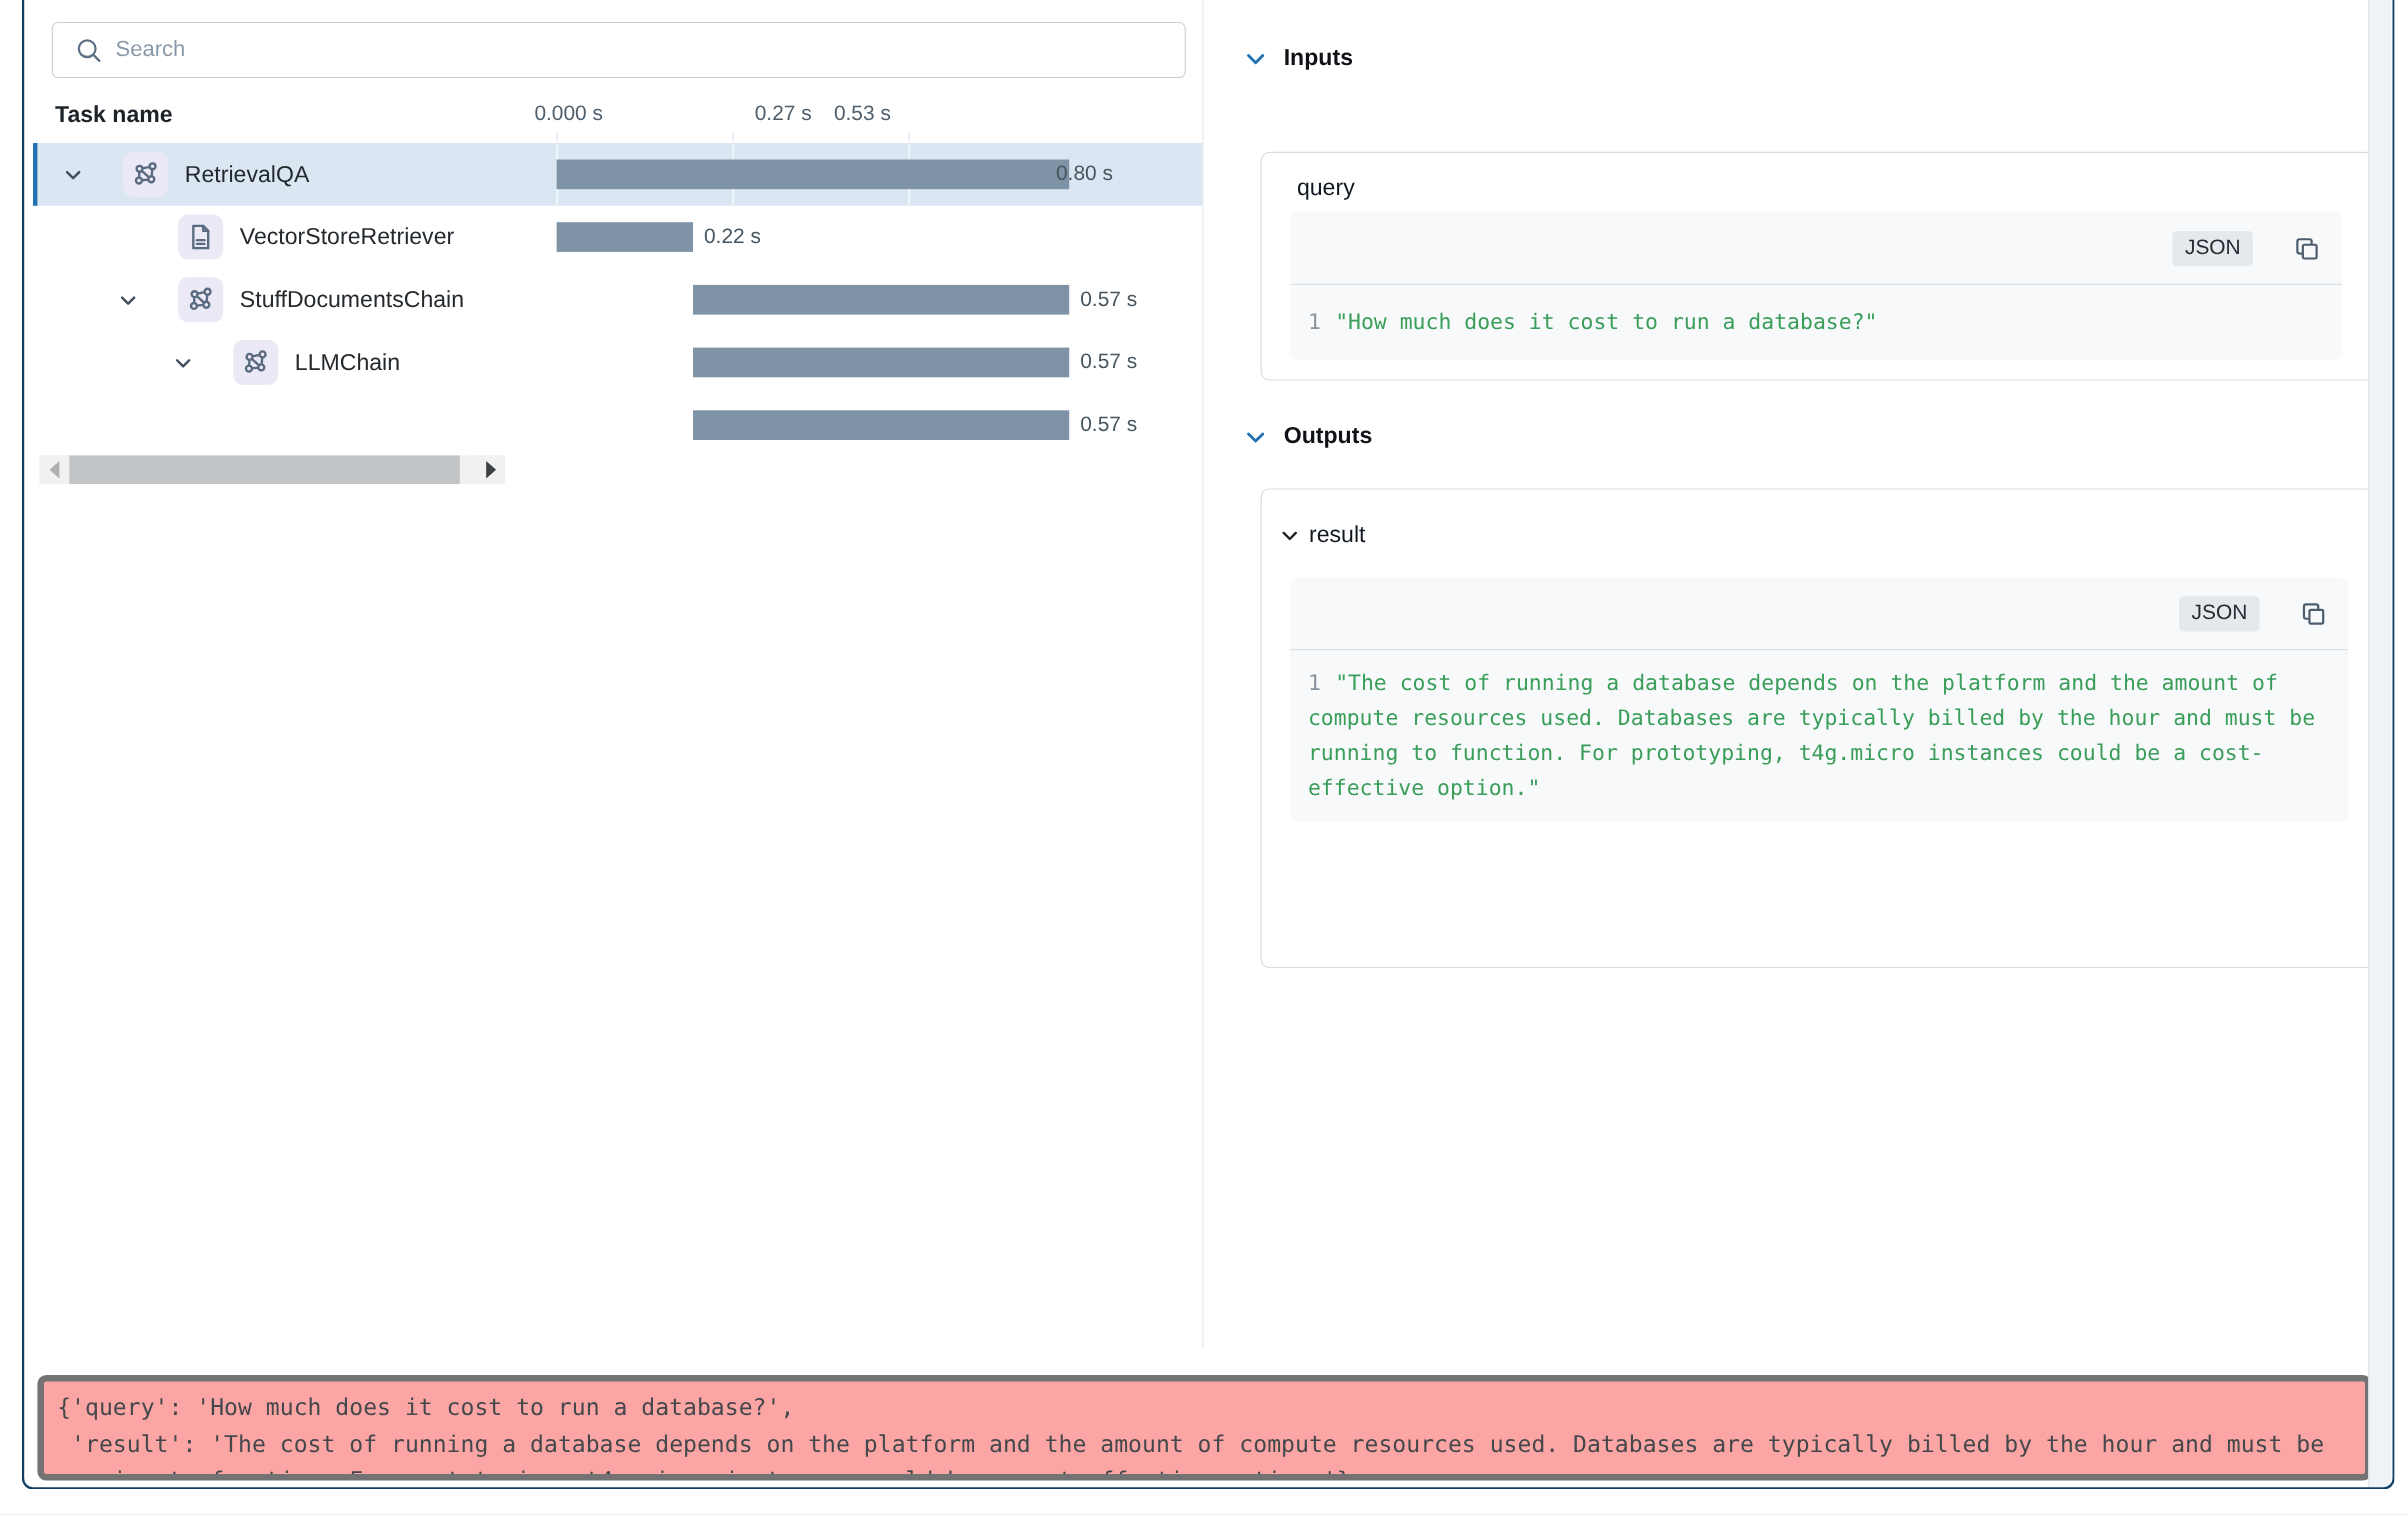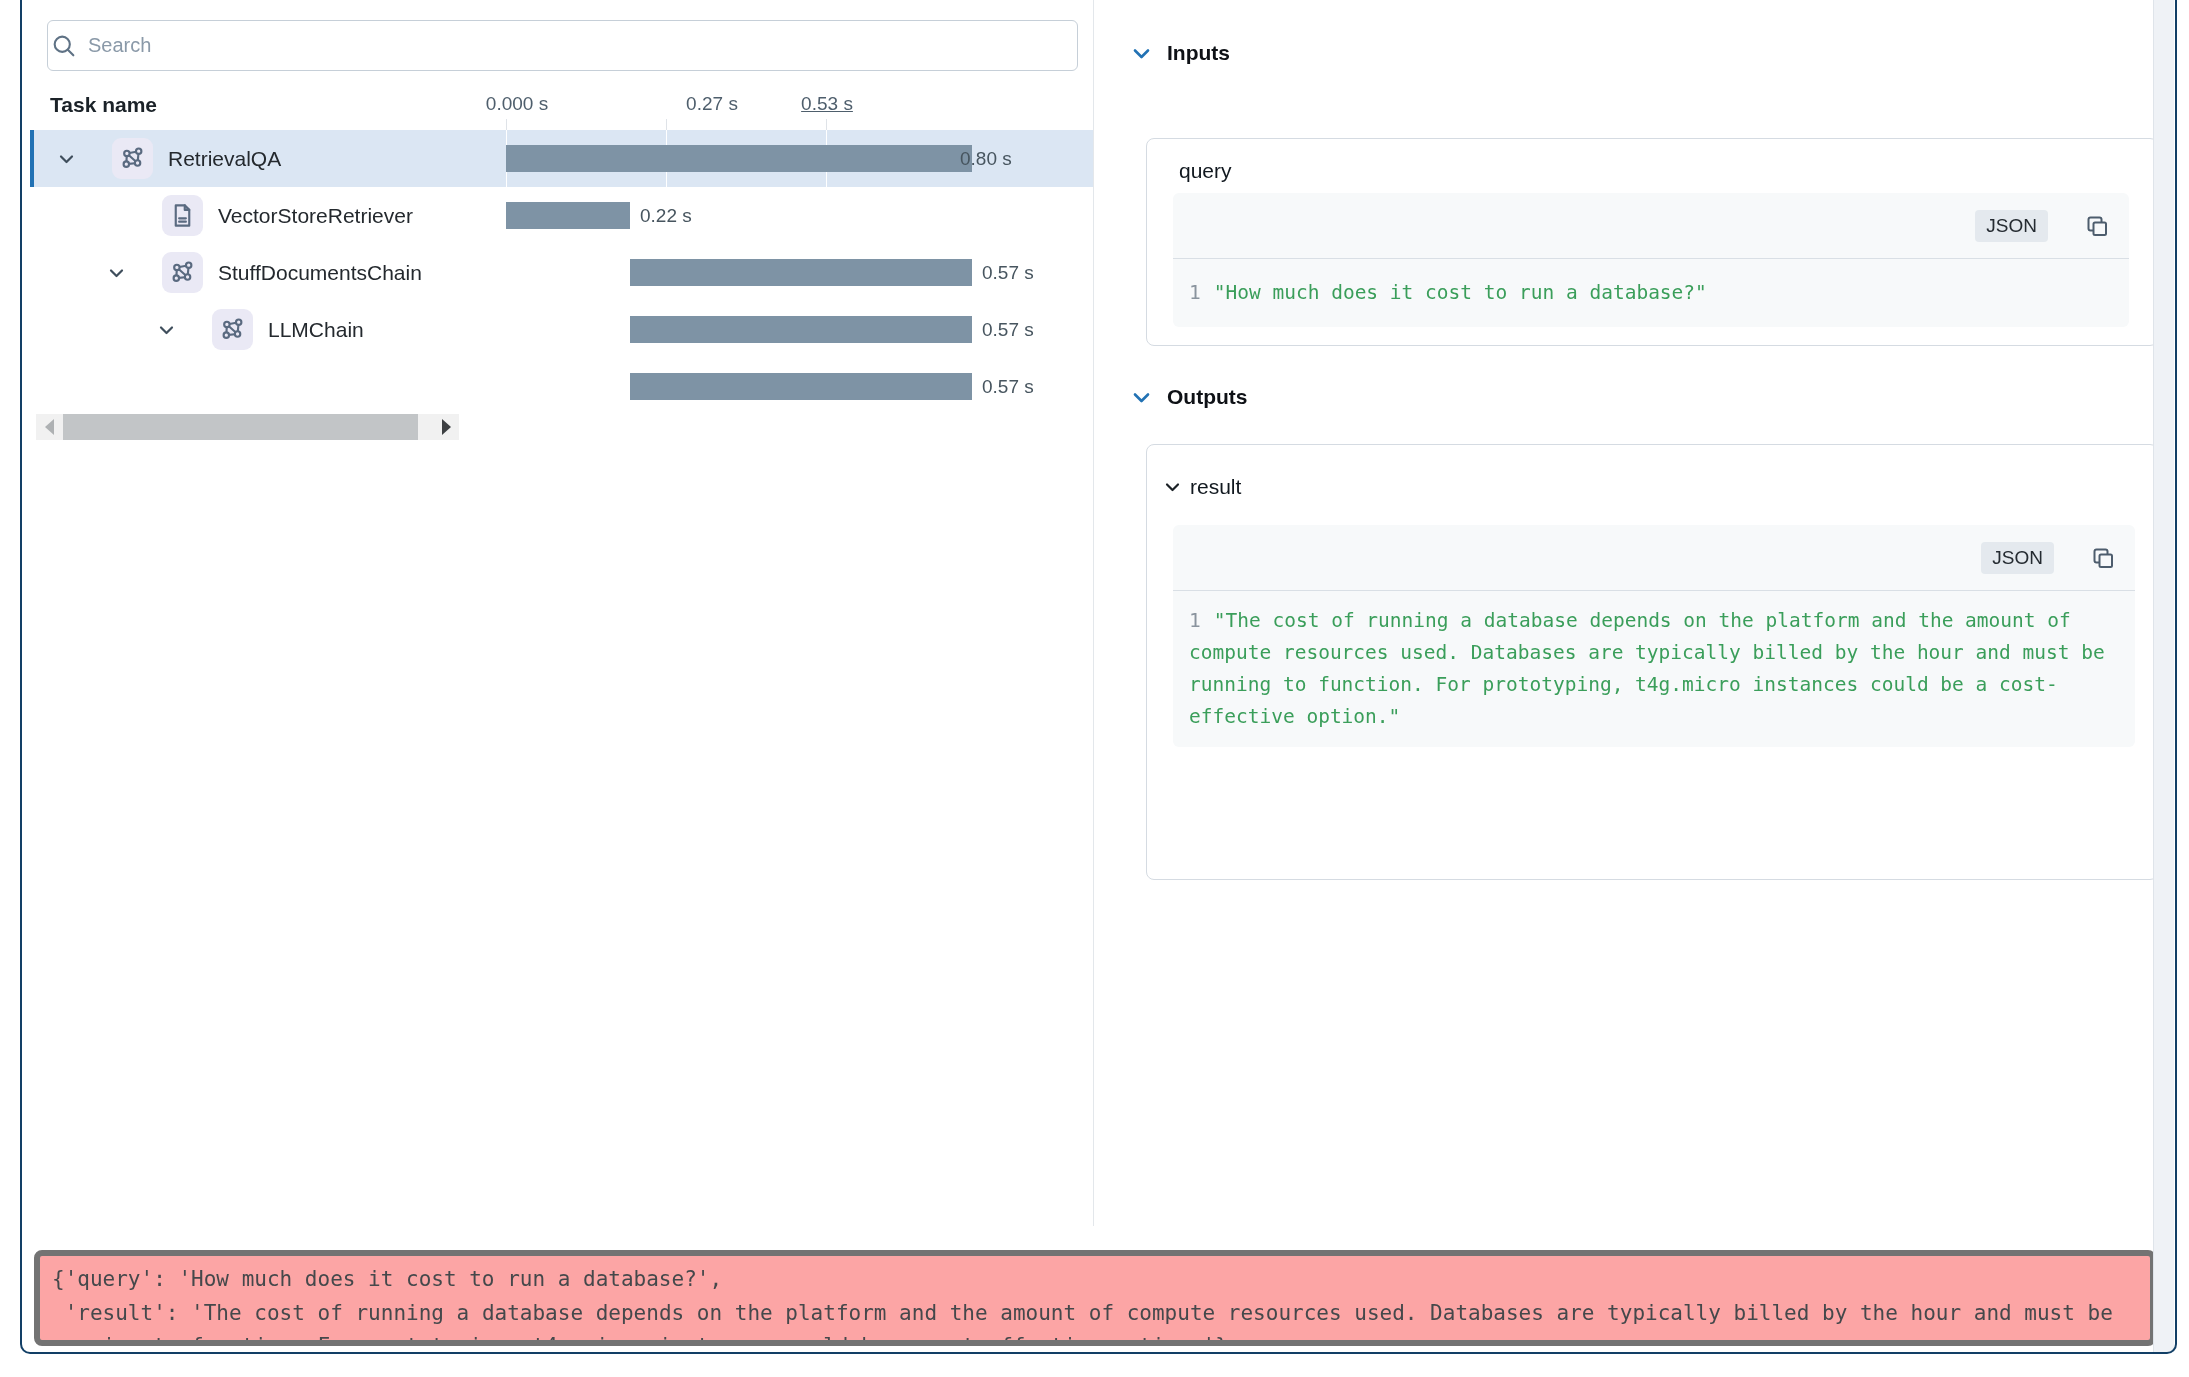--- a/index.html
+++ b/index.html
@@ -11,21 +11,21 @@
     border: 2px solid #123f66; border-top: none; border-radius: 0 0 10px 10px;
     pointer-events: none; z-index: 40; }
   .scroll-gutter { position: absolute; left: 2153px; top: 0; width: 21px; height: 1352px;
     background: #eff2f6; border-left: 1px solid #dfe4ea; z-index: 5; }
 
   
   .left-panel { position: absolute; left: 30px; top: 0; width: 1064px; height: 1226px;
     border-right: 1px solid #e3e7eb; background: #fff; }
   .search-box { position: absolute; left: 17px; top: 20px; width: 1031px; height: 51px;
     border: 1px solid #c6cfd8; border-radius: 6px; display: flex; align-items: center;
-    gap: 10px; padding: 0 2px; background: #fff; }
+    gap: 10px; padding: 0 19px; background: #fff; }
   .search-box input { border: none; outline: none; flex: 1; font-size: 20px;
     font-family: "Liberation Sans", sans-serif; color: #24292e; background: transparent; }
   .search-box input::placeholder { color: #8a99a8; }
 
   .grid-header { position: absolute; left: 0; top: 84px; width: 100%; height: 46px; }
   .task-name-h { position: absolute; left: 20px; top: 9px; font-size: 21px; font-weight: 700; color: #1b2228; }
   .axis-tick { position: absolute; top: 9px; transform: translateX(-50%); font-size: 19px; color: #4e5e6c; white-space: nowrap; }
   .tick-stub { position: absolute; bottom: 0; width: 1px; height: 11px; background: #dfe3e8; }
 
   .rows { position: absolute; left: 0; top: 130px; width: 100%; }
@@ -91,21 +91,21 @@
     <input type="text" placeholder="Search" style="">
   </div>
 
   <div class="grid-header">
     <div class="task-name-h">Task name</div>
     <div id="axis">
         <span class="axis-tick" style="left: 487px;">0.000 s</span>
         <span class="tick-stub" style="left: 476px;"></span>
         <span class="axis-tick" style="left: 682px;">0.27 s</span>
         <span class="tick-stub" style="left: 636px;"></span>
-        <span class="axis-tick" style="left: 797px; text-decoration: underline;">0.53 s</span>
+        <span class="axis-tick" style="left: 754px;">0.53 s</span>
         <span class="tick-stub" style="left: 796px;"></span>
       </div>
   </div>
 
   <div class="rows" id="rows">
       <div class="row selected">
         <div class="row-gridline" style="left: 796px;"></div>
         <div class="row-gridline" style="left: 636px;"></div>
         <div class="row-gridline" style="left: 476px;"></div>
     <div class="name-col">

